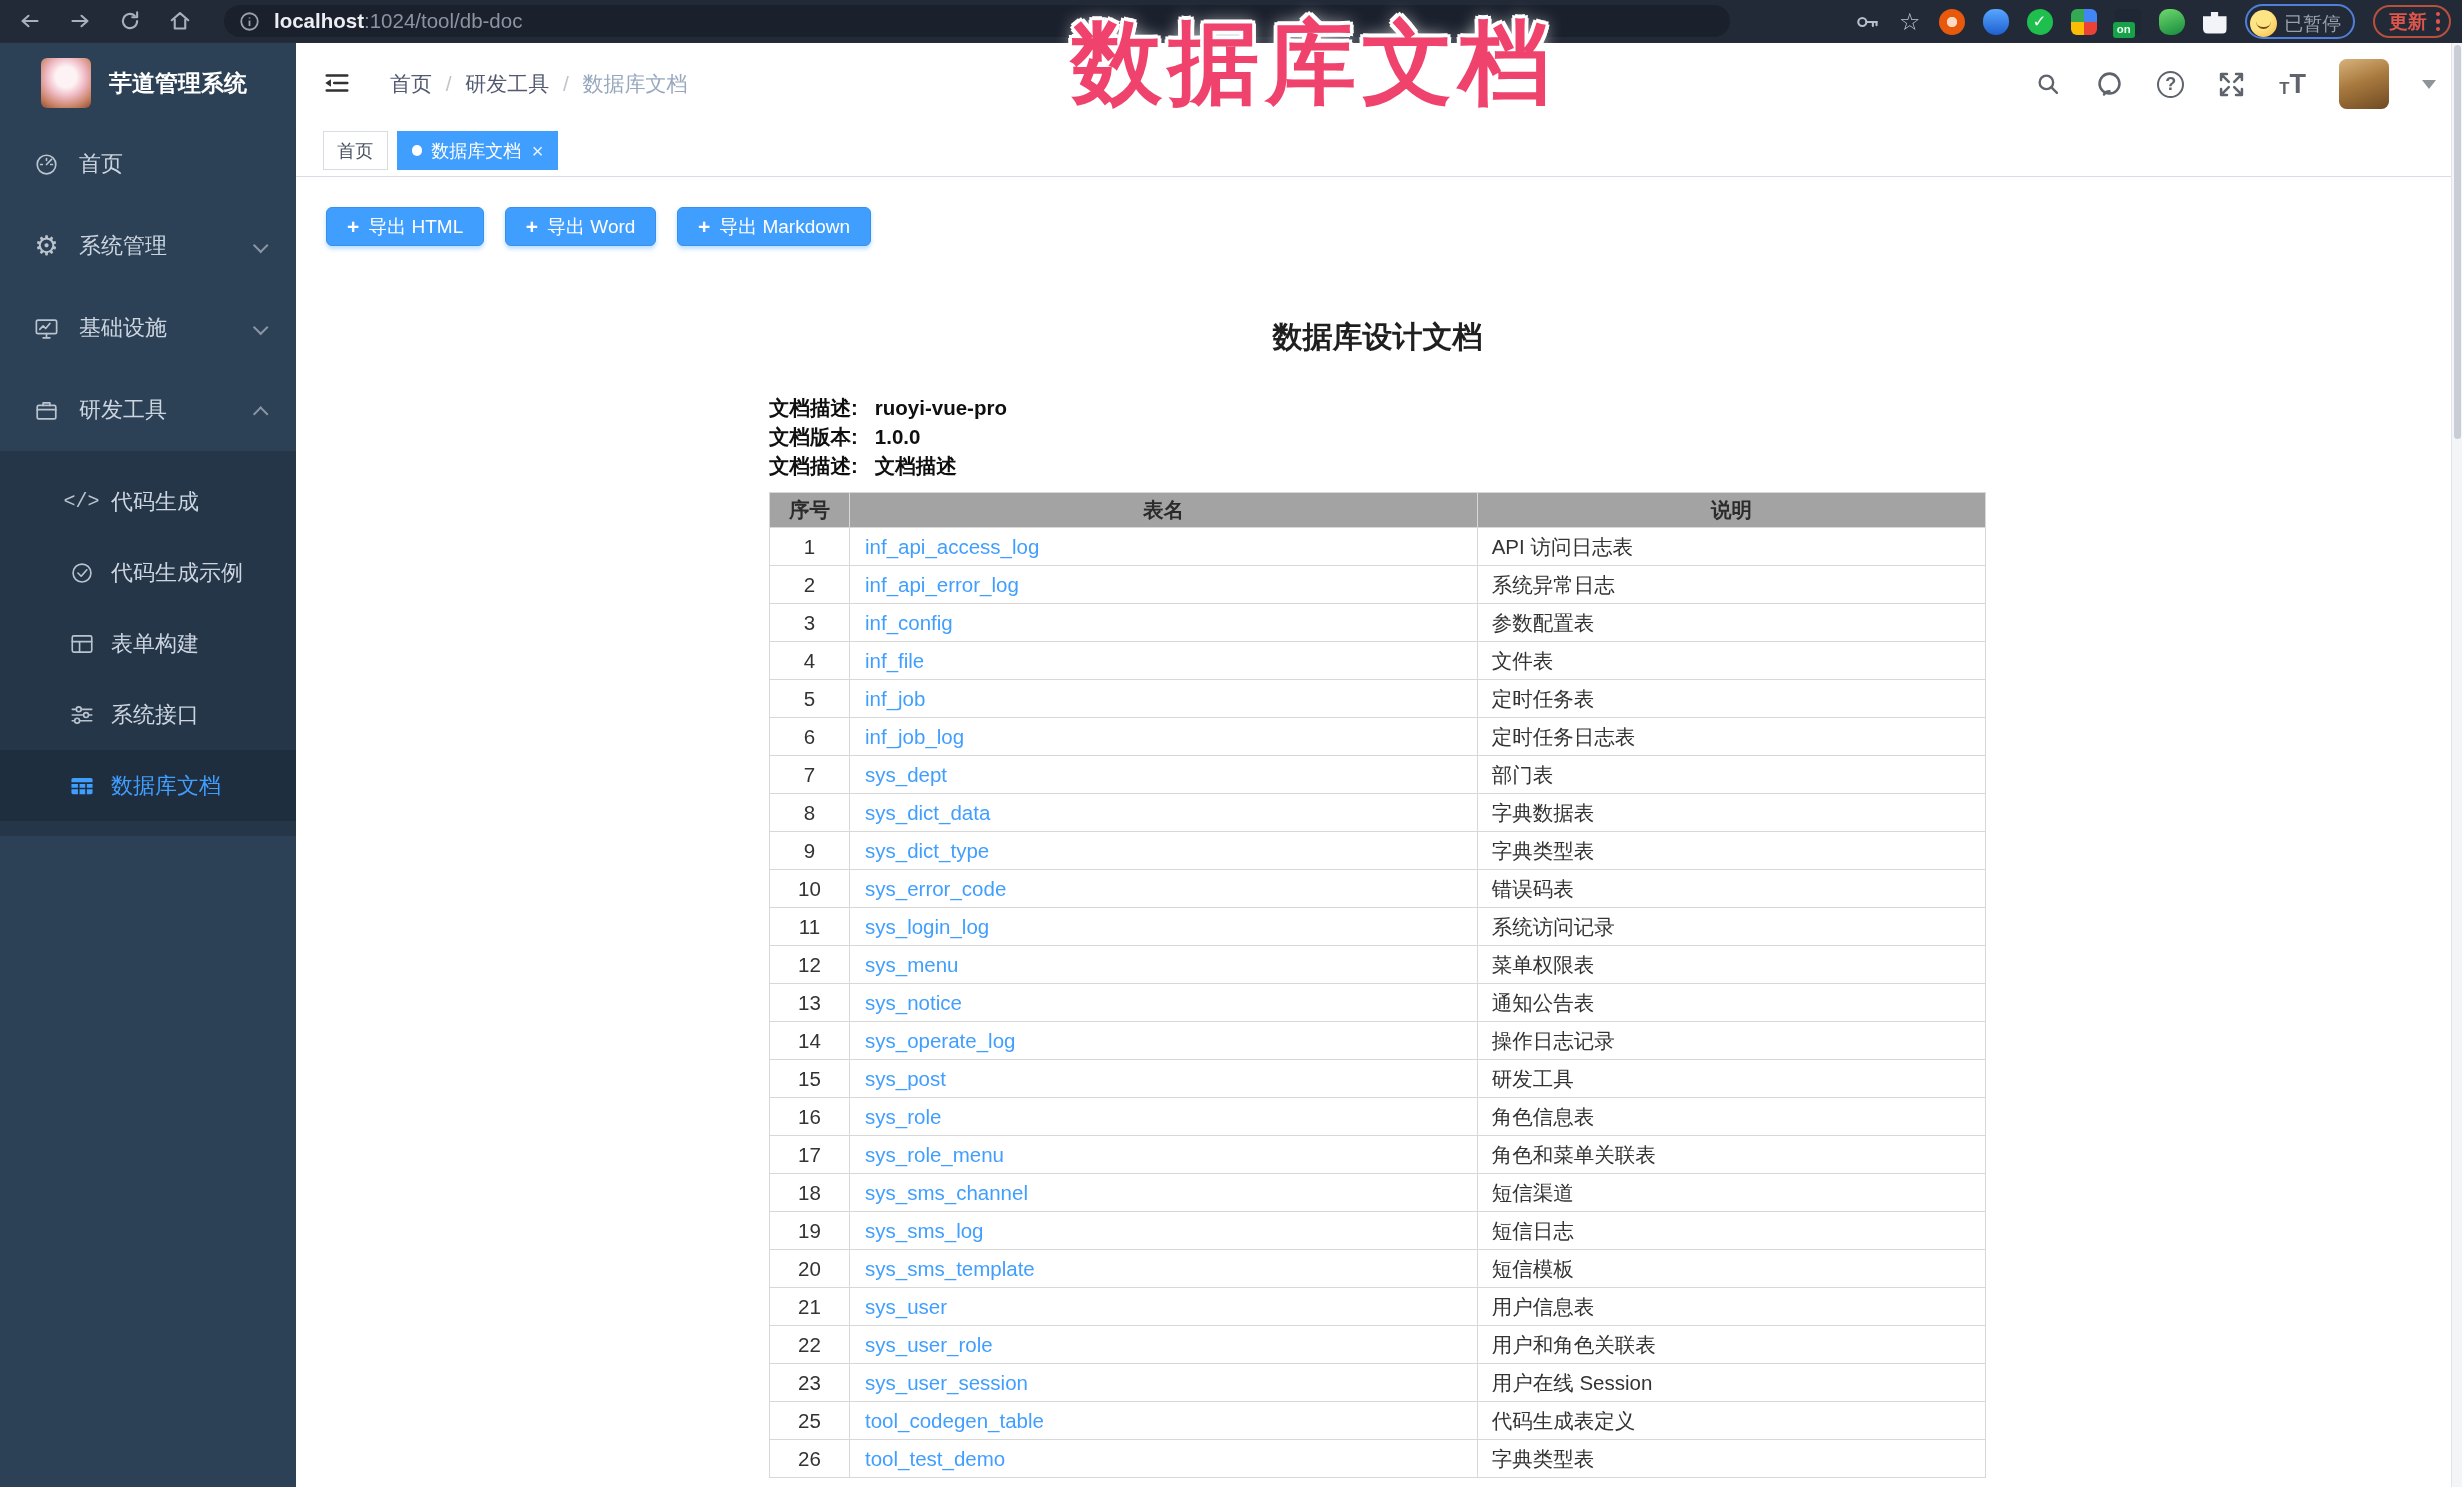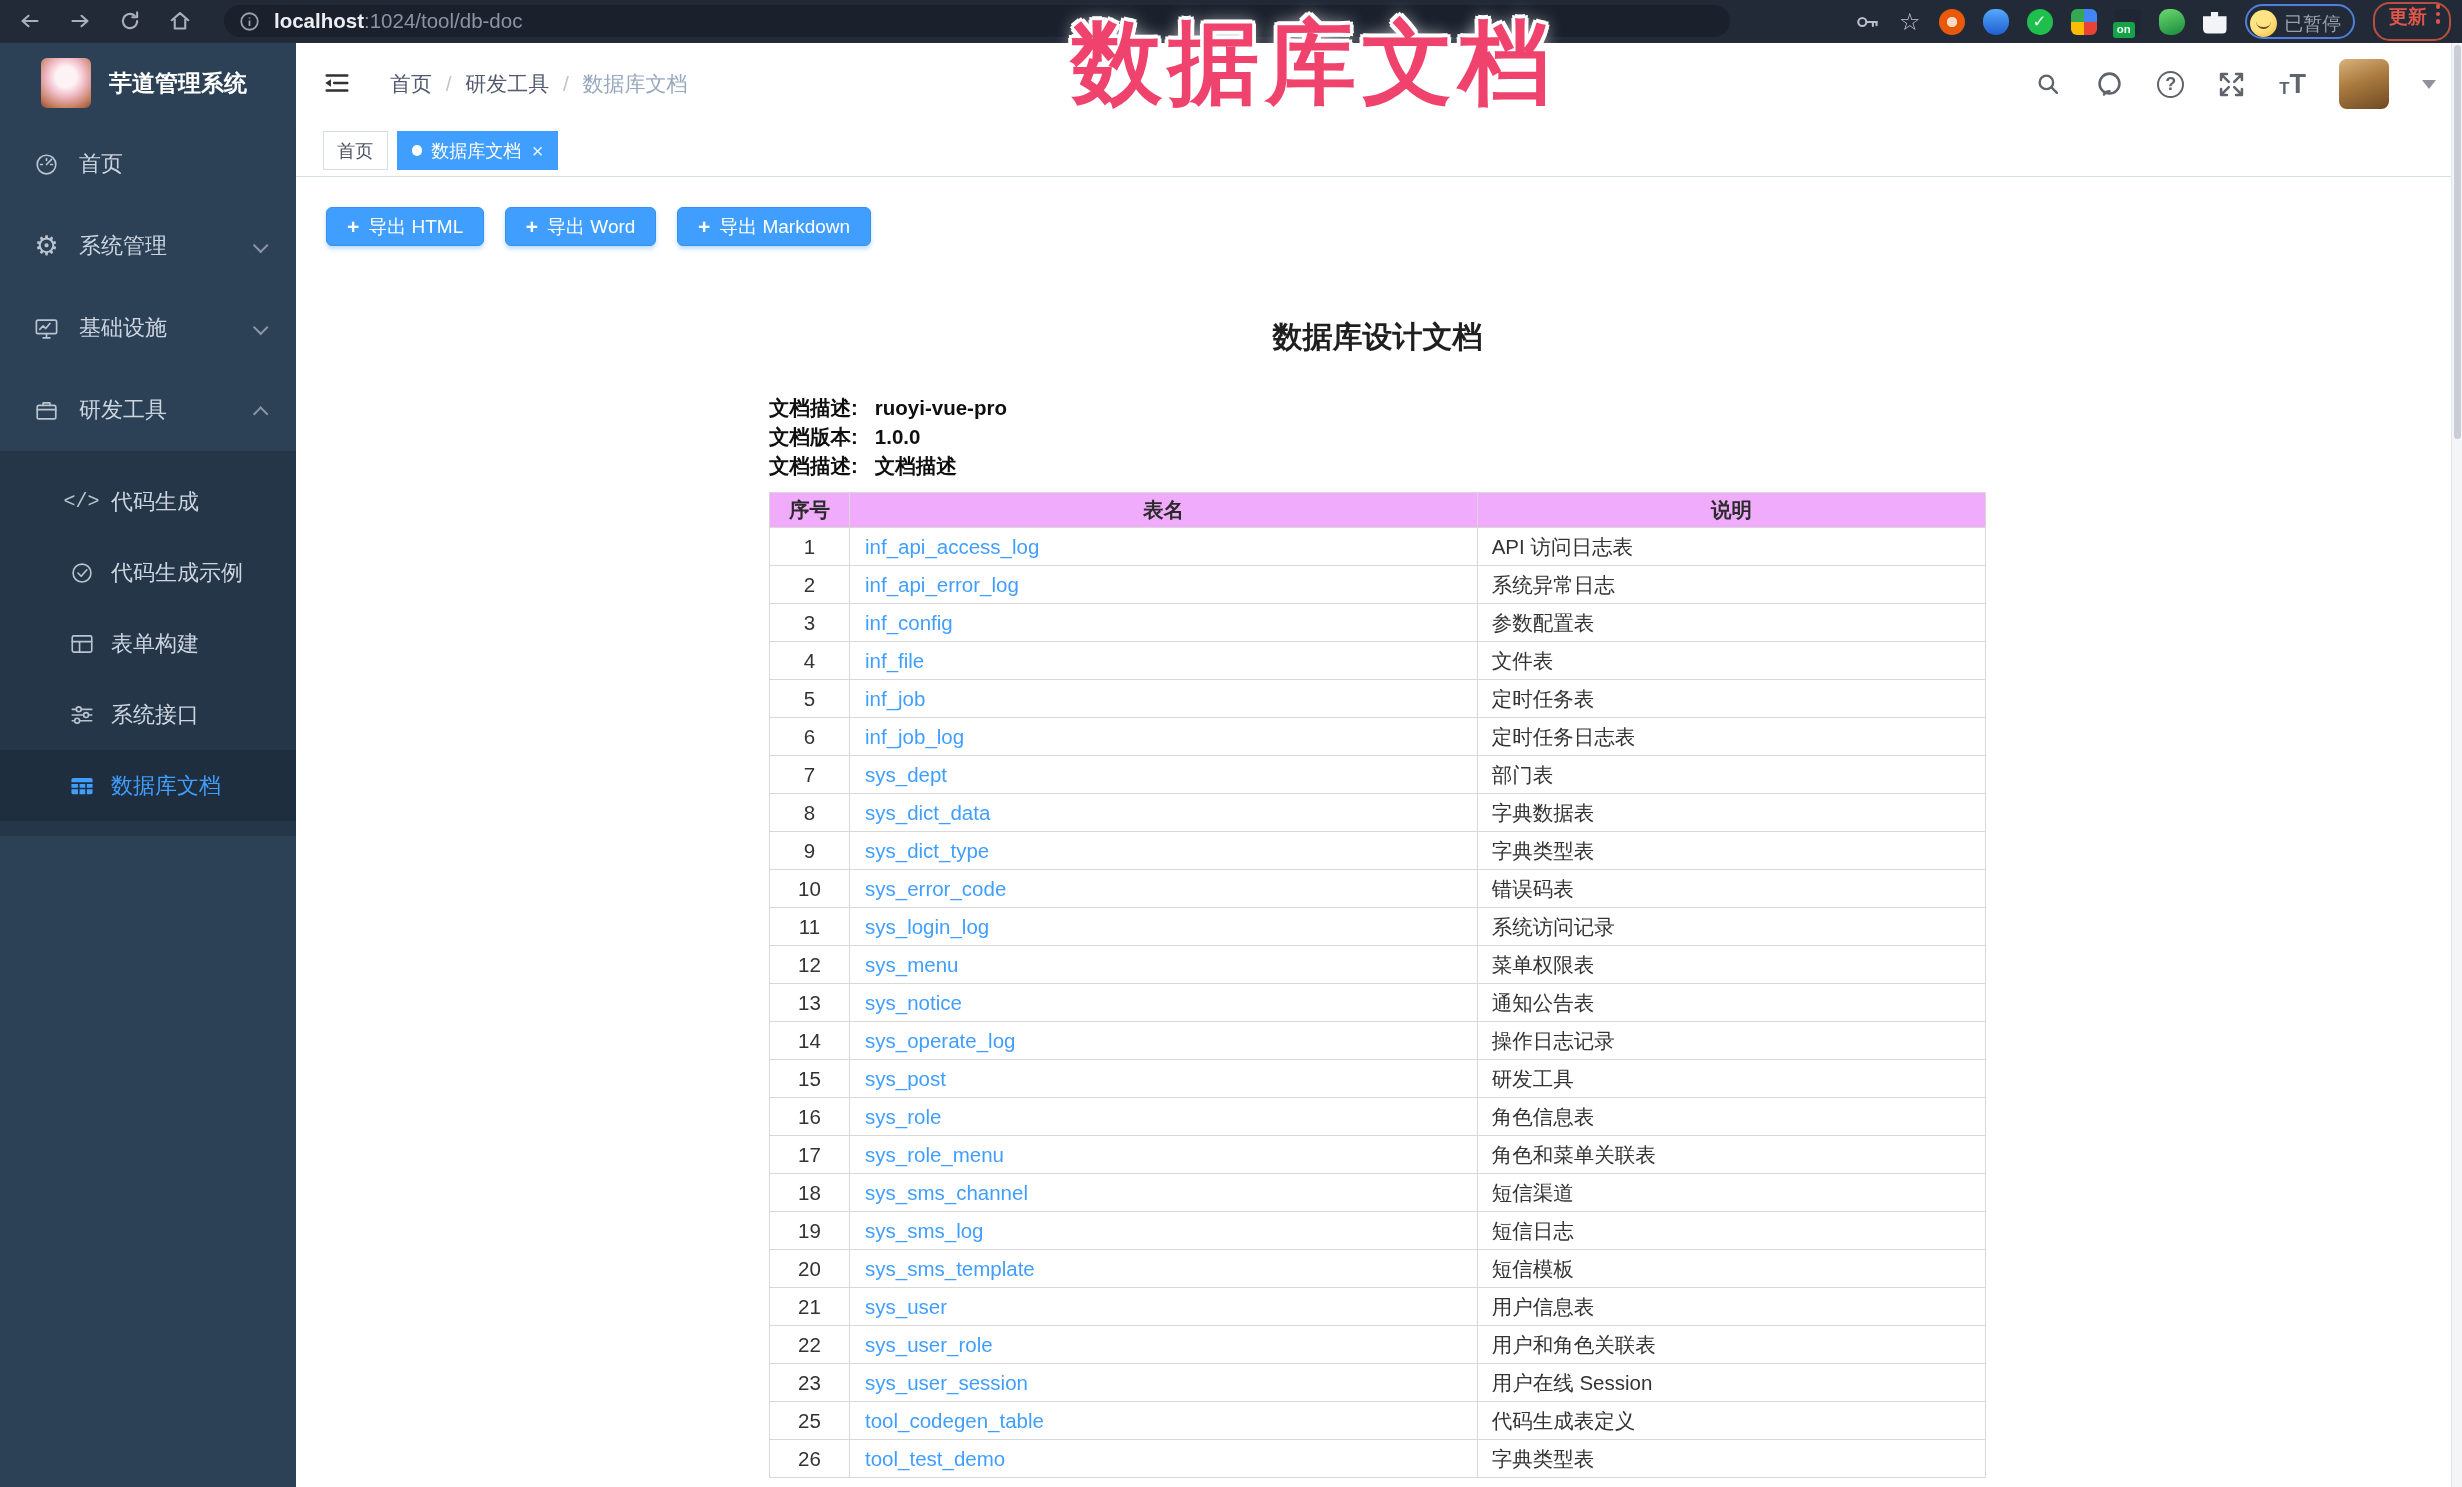--- a/index.html
+++ b/index.html
@@ -30,21 +30,21 @@
     padding:0.8px 3.8px; border-radius:3px; font-weight:bold; line-height:1.2;margin-top:40px; }
   .ext6 { background:linear-gradient(160deg,#6fd96f,#168a3c); border-radius:40% 60% 55% 45%; }
   .ext7 { width:24px; height:24px; background:#f2f4f7; border-radius:5.3px;
     clip-path:polygon(0 28%, 35% 28%, 35% 10%, 65% 10%, 65% 28%, 100% 28%, 100% 100%, 0 100%); }
   .profile-pill { height:35px; border:2.3px solid #4f7fd9; border-radius:18px; display:flex; align-items:flex-end;
     padding:0 12px 0 3px; gap:7.6px; }
   .emoji-face { width:27px; height:27px; border-radius:50%; background:radial-gradient(circle at 35% 30%, #ffe483 0 45%, #f5b63b 100%); position:relative; }
   .emoji-face::after { content:""; position:absolute; left:6px; top:9px; width:15px; height:7.6px;
     border-bottom:2.3px solid #7a4b12; border-radius:0 0 7.6px 7.6px; }
   .profile-label { font-size:19px; color:#98a0ad; }
-  .update-pill { height:39px; border:2.3px solid #b9503c; border-radius:16.7px; display:flex; padding:0 9px 0 13.7px; }
+  .update-pill { height:33px; border:2.3px solid #b9503c; border-radius:16.7px; display:flex; align-items:center; padding:0 9px 0 13.7px; }
   .update-label { font-size:19px; font-weight:bold; color:#e0564a; }
   .kebab { display:flex; flex-direction:column; gap:3px; margin-left:9px; }
   .kebab i { width:4.6px; height:4.6px; border-radius:50%; background:#e0564a; }
 
   
   .overlay-title { position:absolute; left:1071px; top:1.5px; z-index:90; font-size:91px; font-weight:900;
     letter-spacing:6px; color:#ef436d;
     text-shadow:-3px -3px 0 #fff,3px -3px 0 #fff,-3px 3px 0 #fff,3px 3px 0 #fff,0 -3.8px 0 #fff,0 3.8px 0 #fff,-3.8px 0 0 #fff,3.8px 0 0 #fff,0 0 16.7px rgba(255,255,255,.95); }
 
   
@@ -109,21 +109,21 @@
     box-shadow:0 2.3px 4.6px rgba(64,158,255,.35); font-family:inherit; }
   .btn-plus { margin-right:9px; font-size:21px; font-weight:bold; }
 
   .doc { position:absolute; left:473px; top:140px; width:1217px; }
   .doc-title { font-size:30px; font-weight:bold; color:#1f1f1f; text-align:center; }
   .doc-meta { margin-top:35px; }
   .meta-line { font-size:20.5px; font-weight:bold; color:#0f0f0f; line-height:29px; }
   .meta-line .meta-value { margin-left:17px; }
 
   .db-table { margin-top:12px; width:1217px; border-collapse:collapse; table-layout:fixed; }
-  .db-table th { height:35px; background:#f0abfc; border:0.8px solid #d8d8d8; font-size:20.5px; font-weight:bold; color:#2b2b2b; }
+  .db-table th { height:35px; background:#a3a3a3; border:0.8px solid #d8d8d8; font-size:20.5px; font-weight:bold; color:#2b2b2b; }
   .db-table td { height:38px; border:0.8px solid #d8d8d8; font-size:20.5px; color:#333; }
   .c-idx { text-align:center; }
   .c-name { padding-left:15px; }
   .c-name a { color:#409eff; text-decoration:none; cursor:pointer; }
   .c-desc { padding-left:13.7px; }
 
   
   .page-scrollbar { position:absolute; right:0; top:43px; bottom:0; width:10.6px; background:#f4f5f7; border-left:0.8px solid #e2e4e9; }
   .page-scrollbar .thumb { position:absolute; top:2.3px; left:1.5px; width:6.8px; height:394px; border-radius:3.8px; background:#c9cdd6; }
 </style>

